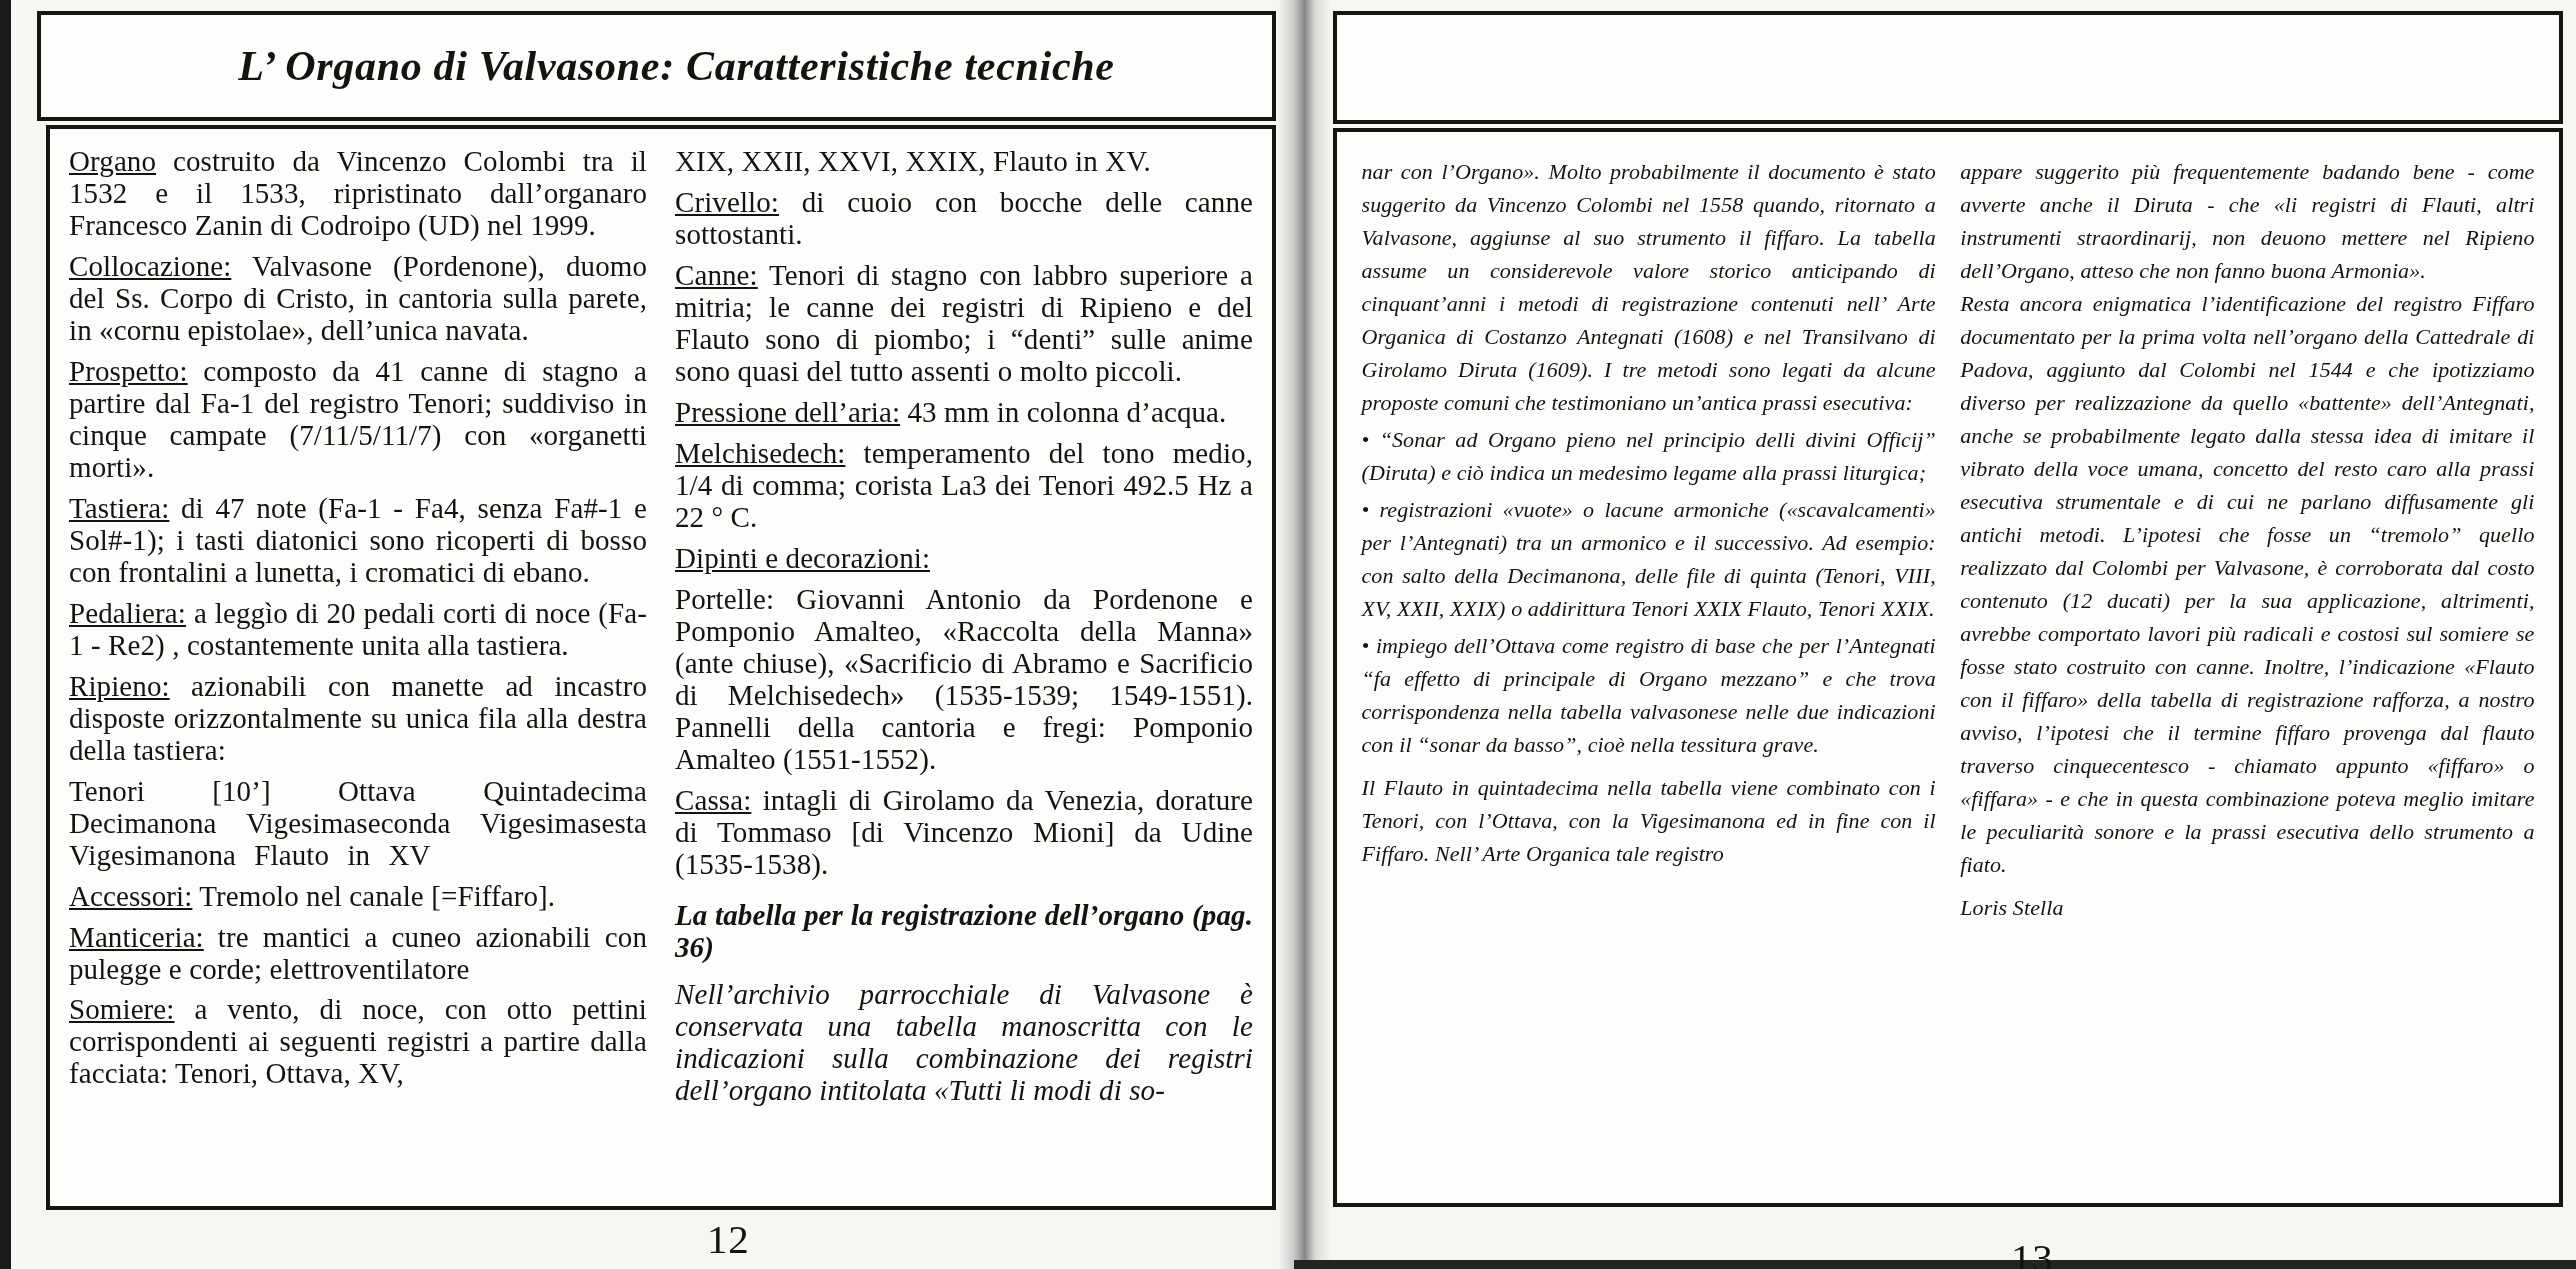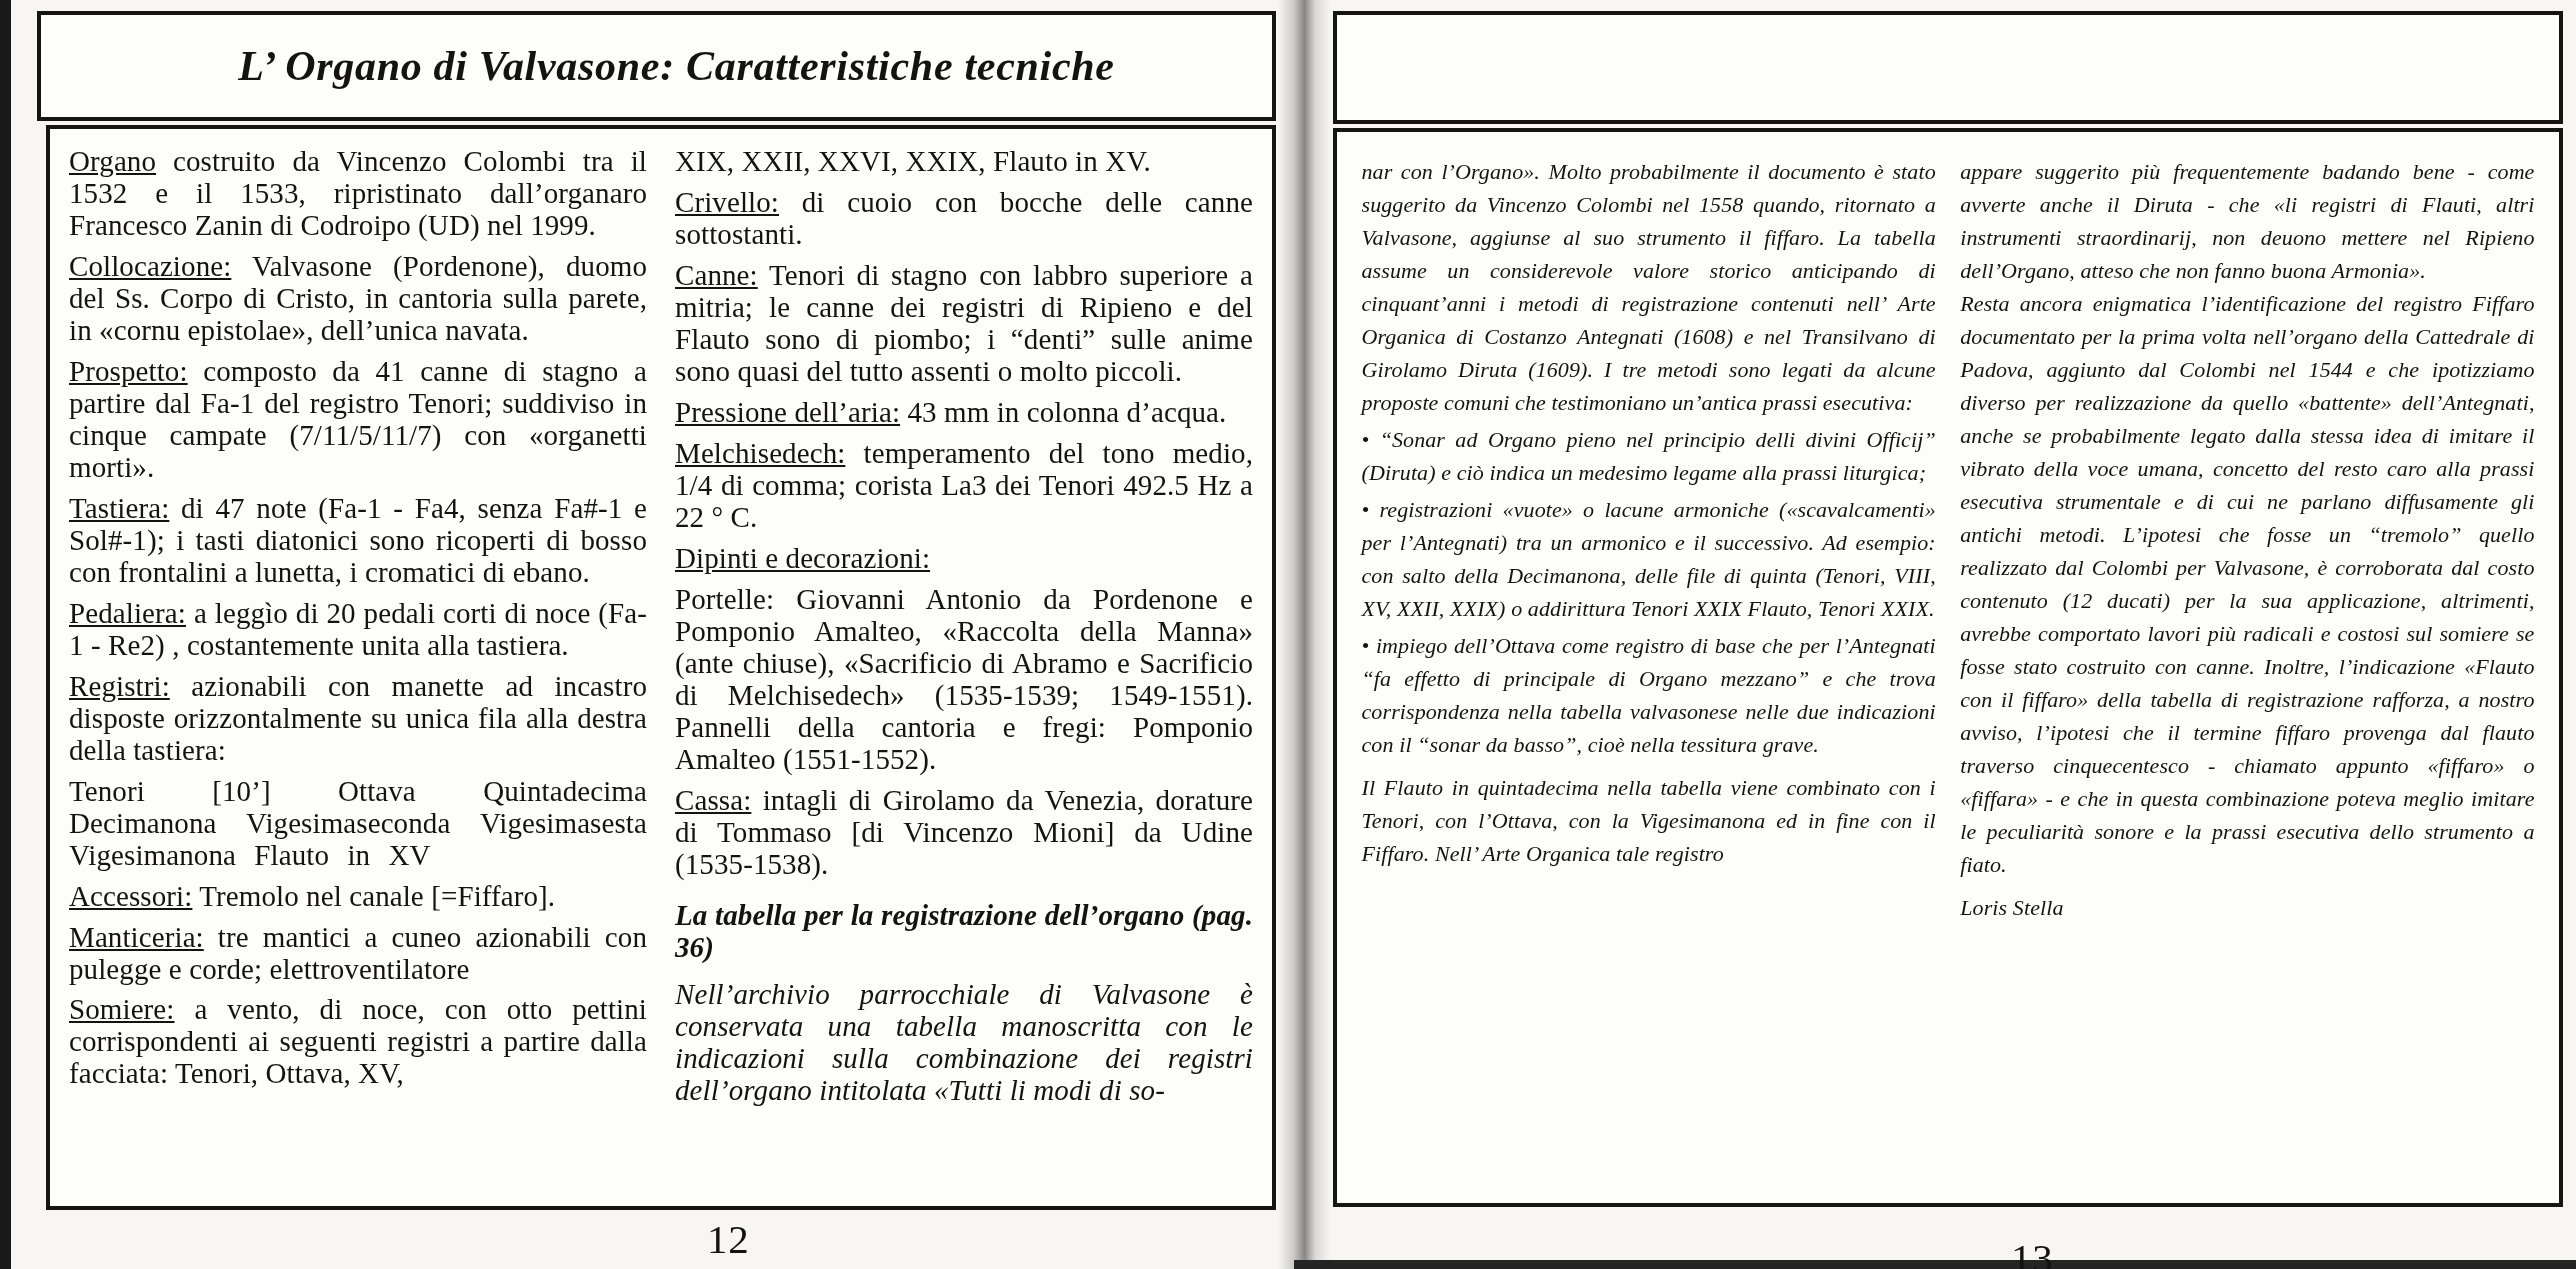--- a/index.html
+++ b/index.html
@@ -65,21 +65,21 @@
   <div class="page-title">L’ Organo di Valvasone: Caratteristiche tecniche</div>
 </div>
 
 <div class="box contentbox-left">
   <div class="col">
     <p><span class="lbl">Organo</span><span> costruito da Vincenzo Colombi tra il 1532 e il 1533, ripristinato dall’organaro Francesco Zanin di Codroipo (UD) nel 1999.</span></p>
     <p><span class="lbl">Collocazione:</span><span> Valvasone (Pordenone), duomo del Ss. Corpo di Cristo,  in cantoria sulla parete, in «cornu epistolae», dell’unica navata.</span></p>
     <p><span class="lbl">Prospetto:</span><span> composto da 41 canne di stagno a partire dal Fa-1 del registro Tenori; suddiviso in cinque campate (7/11/5/11/7) con «organetti morti».</span></p>
     <p><span class="lbl">Tastiera:</span><span>  di 47 note (Fa-1 - Fa4, senza Fa#-1  e Sol#-1); i tasti diatonici sono ricoperti di bosso con frontalini a lunetta, i cromatici di ebano.</span></p>
     <p><span class="lbl">Pedaliera:</span><span> a leggìo di 20 pedali corti di noce (Fa-1 - Re2) , costantemente unita alla tastiera.</span></p>
-    <p><span class="lbl">Registri:</span><span> azionabili con manette ad incastro disposte orizzontalmente su unica fila alla destra della tastiera:</span></p>
+    <p><span class="lbl">Ripieno:</span><span> azionabili con manette ad incastro disposte orizzontalmente su unica fila alla destra della tastiera:</span></p>
     <p class="registers"><span>Tenori [10’]  Ottava  Quintadecima  Decimanona  Vigesimaseconda  Vigesimasesta  Vigesimanona  Flauto in XV</span></p>
     <p><span class="lbl">Accessori:</span><span> Tremolo nel canale [=Fiffaro].</span></p>
     <p><span class="lbl">Manticeria:</span><span> tre mantici a cuneo azionabili con pulegge e corde; elettroventilatore</span></p>
     <p><span class="lbl">Somiere:</span><span>  a vento, di noce, con otto pettini corrispondenti ai seguenti registri a partire dalla facciata: Tenori, Ottava, XV,</span></p>
   </div>
   <div class="col">
     <p><span>XIX, XXII, XXVI, XXIX, Flauto in XV.</span></p>
     <p><span class="lbl">Crivello:</span><span>  di cuoio con bocche delle canne sottostanti.</span></p>
     <p><span class="lbl">Canne:</span><span> Tenori di stagno con labbro superiore a mitria; le canne dei registri di Ripieno e del Flauto sono di piombo; i “denti” sulle anime sono quasi del tutto assenti o molto piccoli.</span></p>
     <p><span class="lbl">Pressione dell’aria:</span><span> 43 mm in colonna d’acqua.</span></p>

